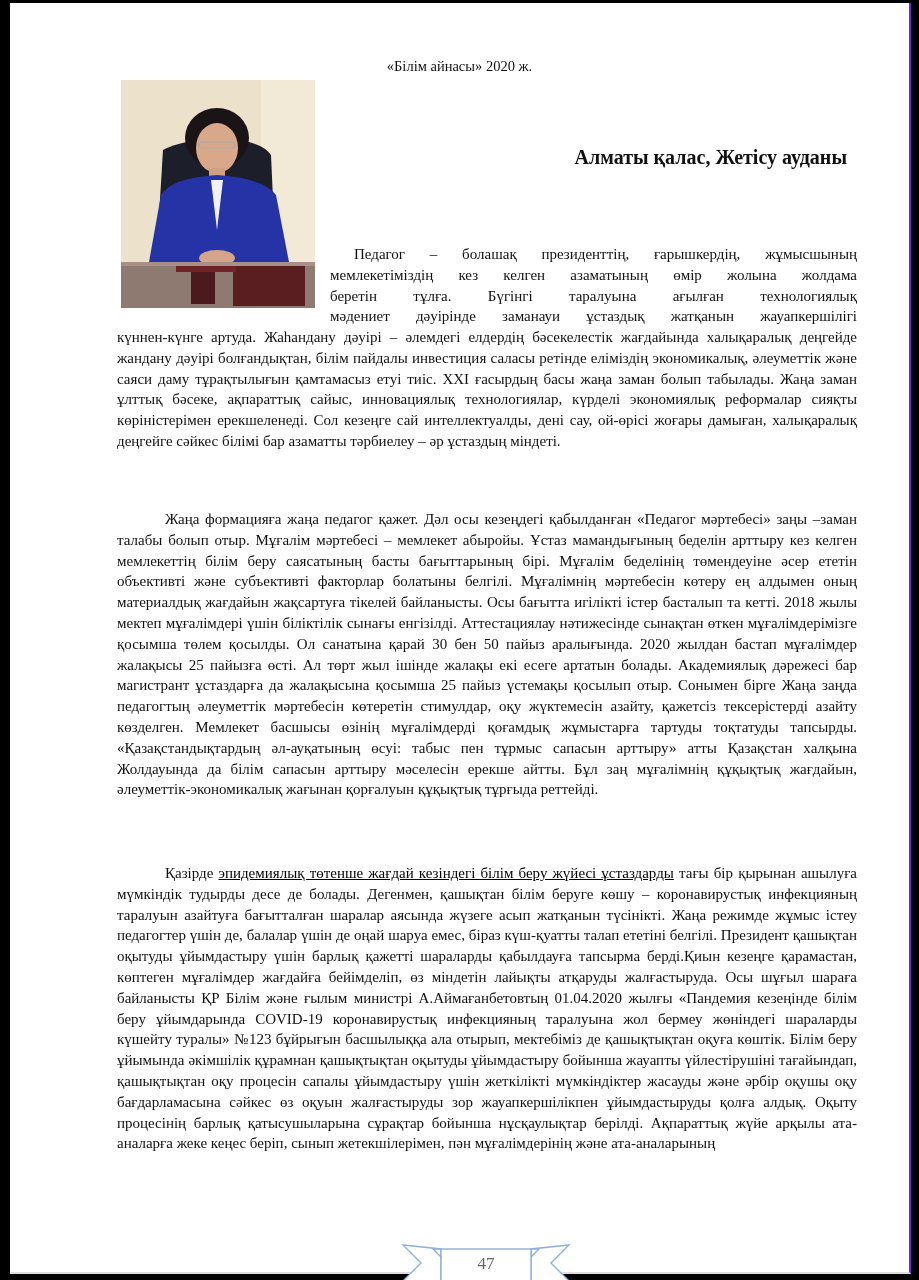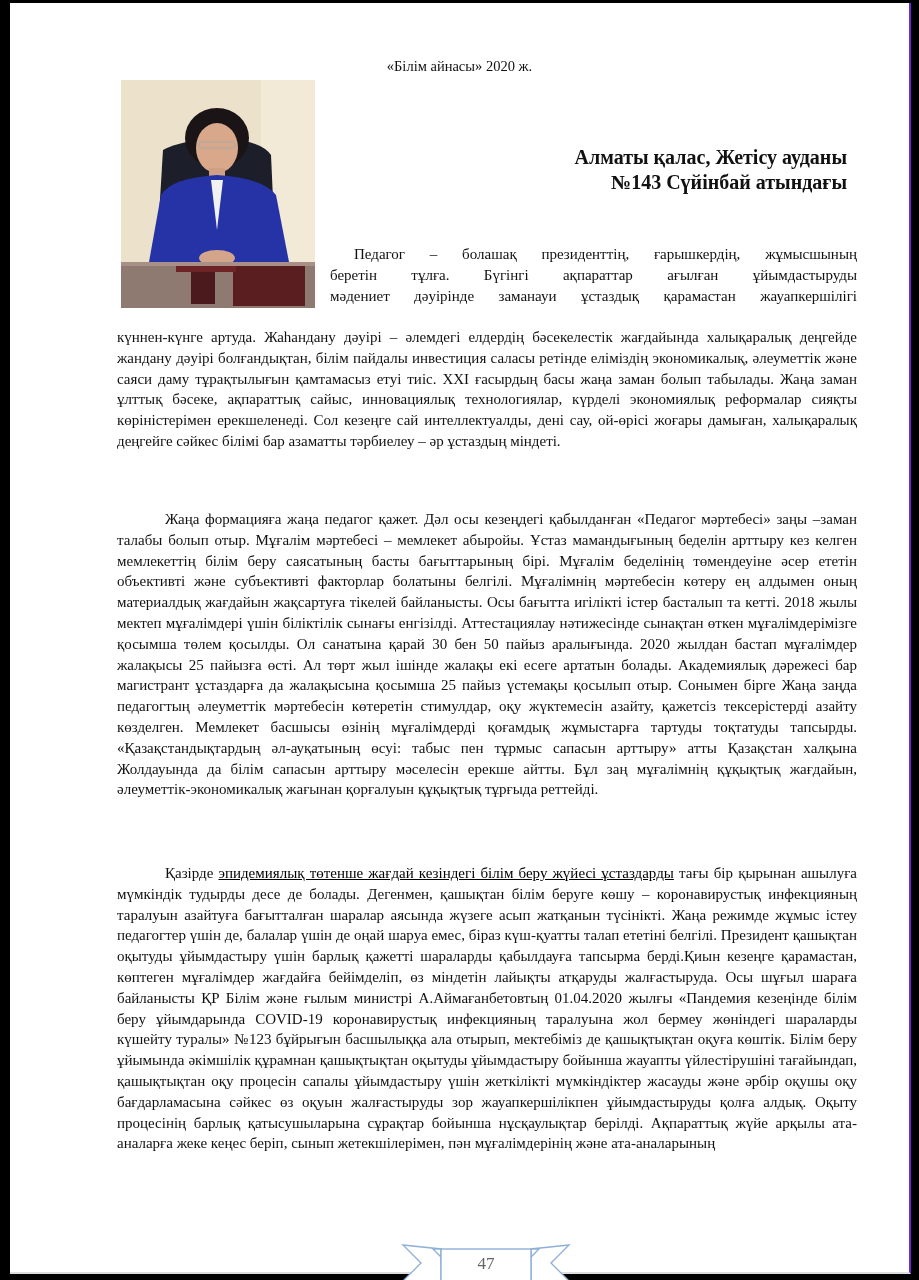--- a/index.html
+++ b/index.html
@@ -74,28 +74,28 @@
       <rect x="0" y="182" width="194" height="46" fill="#8e7a70"></rect>
       <rect x="0" y="182" width="194" height="4" fill="#a89086"></rect>
       <rect x="70" y="190" width="24" height="34" fill="#4a1a1c"></rect>
       <rect x="112" y="186" width="72" height="40" fill="#5a1e20"></rect>
       <rect x="55" y="186" width="60" height="6" fill="#6e2426"></rect>
     </svg>
   </div>
 
   <div class="author">
     <div>Алматы қалас, Жетісу ауданы</div>
-    <div>№143 Сүйінбай атындағы</div>
   </div>
 
 
   <div class="body-text lead" style="left:320px; width:527px;">
     <span class="line" style="padding-left:24px; text-align-last:justify;">Педагог – болашақ президенттің, ғарышкердің, жұмысшының</span>
-    <span class="line">беретін тұлға. Бүгінгі ақпараттар ағылған ұйымдастыруды</span>
-    <span class="line">мәдениет дәуірінде заманауи ұстаздық қарамастан жауапкершілігі</span>
+    <span class="line">мемлекетіміздің кез келген азаматының өмір жолына жолдама</span>
+    <span class="line">беретін тұлға. Бүгінгі таралуына ағылған технологиялық</span>
+    <span class="line">мәдениет дәуірінде заманауи ұстаздық жатқанын жауапкершілігі</span>
   </div>
 
   <div class="body-text" style="top:324px;">күннен-күнге артуда.  Жаһандану дәуірі – әлемдегі елдердің бәсекелестік жағдайында халықаралық деңгейде  жандану дәуірі болғандықтан, білім пайдалы инвестиция саласы ретінде еліміздің экономикалық, әлеуметтік және саяси даму тұрақтылығын қамтамасыз етуі тиіс. XXI ғасырдың басы жаңа заман болып табылады. Жаңа заман ұлттық бәсеке, ақпараттық сайыс, инновациялық технологиялар, күрделі экономиялық реформалар сияқты көріністерімен ерекшеленеді. Сол кезеңге сай интеллектуалды, дені сау, ой-өрісі жоғары дамыған, халықаралық деңгейге сәйкес білімі бар азаматты тәрбиелеу – әр ұстаздың міндеті.</div>
 
   <div class="body-text p-ind" style="top:470px;">Жаңа формацияға жаңа педагог қажет. Дәл осы кезеңдегі қабылданған «Педагог мәртебесі» заңы –заман талабы болып отыр.  Мұғалім мәртебесі – мемлекет абыройы. Ұстаз мамандығының беделін арттыру кез келген мемлекеттің білім беру саясатының басты бағыттарының бірі.   Мұғалім беделінің төмендеуіне әсер ететін объективті және субъективті факторлар болатыны белгілі. Мұғалімнің мәртебесін көтеру ең алдымен оның материалдық жағдайын жақсартуға тікелей байланысты. Осы бағытта игілікті істер басталып та кетті. 2018 жылы мектеп мұғалімдері үшін біліктілік сынағы енгізілді. Аттестациялау нәтижесінде сынақтан өткен мұғалімдерімізге қосымша төлем қосылды. Ол санатына қарай 30 бен 50 пайыз аралығында. 2020 жылдан бастап мұғалімдер жалақысы 25 пайызға өсті. Ал төрт жыл ішінде жалақы екі есеге артатын болады. Академиялық дәрежесі бар магистрант  ұстаздарға да жалақысына қосымша 25 пайыз үстемақы қосылып отыр. Сонымен бірге Жаңа заңда педагогтың әлеуметтік мәртебесін көтеретін стимулдар, оқу жүктемесін азайту, қажетсіз тексерістерді азайту көзделген. Мемлекет басшысы өзінің   мұғалімдерді қоғамдық жұмыстарға тартуды тоқтатуды тапсырды. «Қазақстандықтардың әл-ауқатының өсуі: табыс пен тұрмыс сапасын арттыру» атты Қазақстан халқына Жолдауында  да  білім сапасын арттыру мәселесін ерекше айтты. Бұл заң мұғалімнің құқықтық жағдайын, әлеуметтік-экономикалық жағынан қорғалуын құқықтық тұрғыда реттейді.</div>
 
   <div class="body-text p-ind" style="top:824px;">
     <span>Қазірде </span><a class="link">эпидемиялық төтенше жағдай кезіндегі білім беру жүйесі ұстаздарды</a><span> тағы бір қырынан ашылуға мүмкіндік тудырды десе де болады. Дегенмен, қашықтан білім беруге көшу – коронавирустық инфекцияның таралуын азайтуға бағытталған шаралар аясында жүзеге асып жатқанын түсінікті. Жаңа режимде жұмыс істеу педагогтер үшін де, балалар үшін де оңай шаруа емес, біраз күш-қуатты талап ететіні белгілі. Президент қашықтан оқытуды ұйымдастыру үшін барлық қажетті шараларды қабылдауға тапсырма берді.Қиын кезеңге қарамастан, көптеген мұғалімдер жағдайға бейімделіп, өз міндетін лайықты атқаруды жалғастыруда. Осы шұғыл шараға байланысты   ҚР Білім және ғылым министрі А.Аймағанбетовтың 01.04.2020 жылғы «Пандемия кезеңінде білім беру ұйымдарында COVID-19 коронавирустық инфекцияның таралуына жол бермеу жөніндегі шараларды күшейту туралы» №123 бұйрығын басшылыққа ала отырып, мектебіміз де  қашықтықтан оқуға көштік. Білім беру ұйымында әкімшілік құрамнан қашықтықтан оқытуды ұйымдастыру бойынша жауапты үйлестірушіні тағайындап, қашықтықтан оқу процесін сапалы ұйымдастыру үшін жеткілікті мүмкіндіктер жасауды және әрбір оқушы оқу бағдарламасына сәйкес өз оқуын жалғастыруды зор жауапкершілікпен ұйымдастыруды қолға алдық.  Оқыту процесінің барлық қатысушыларына сұрақтар бойынша нұсқаулықтар берілді.  Ақпараттық жүйе арқылы ата-аналарға жеке кеңес беріп, сынып жетекшілерімен, пән мұғалімдерінің және ата-аналарының</span>
   </div>
 

